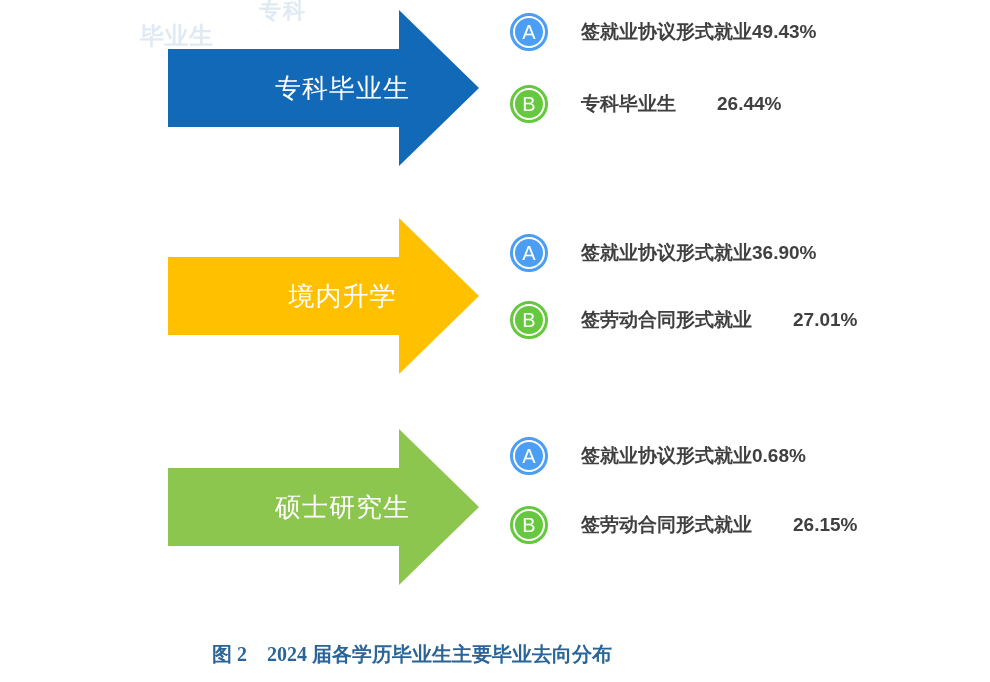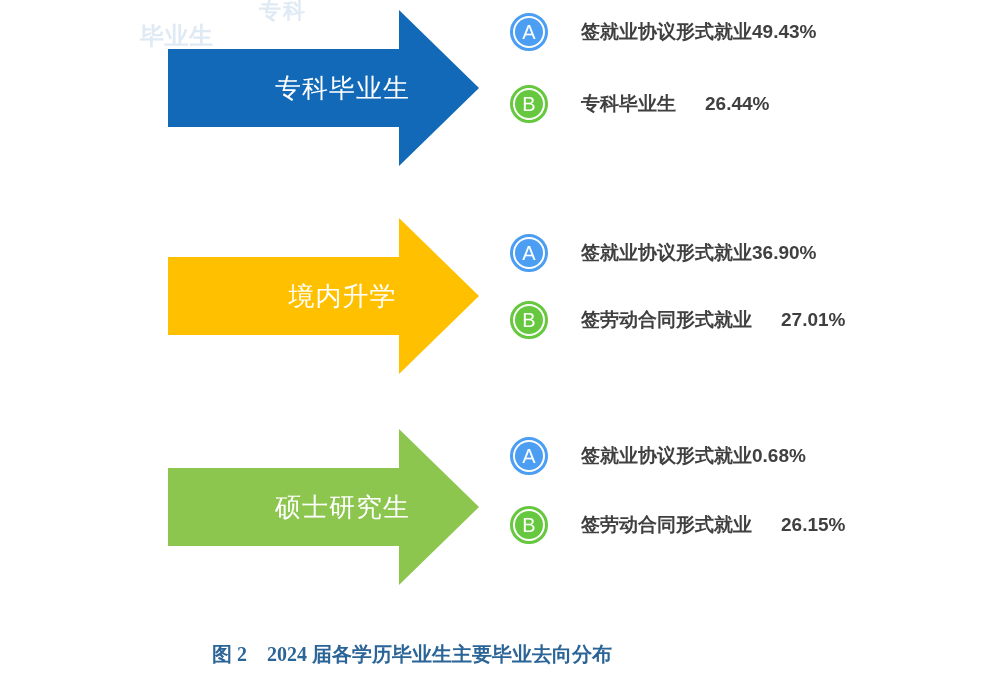--- a/index.html
+++ b/index.html
@@ -51,21 +51,21 @@
     width:28px;height:28px;border-radius:50%;background:#999;
     display:flex;align-items:center;justify-content:center;
     color:#ffffff;font-size:20px;font-weight:400;
     font-family:"Liberation Sans","DejaVu Sans",sans-serif;
   }
   .ab-text{
     margin-left:33px;display:flex;align-items:baseline;white-space:nowrap;
     font-size:19px;font-weight:700;color:#404040;
   }
   .gap-narrow .ab-value{}
-  .gap-wide   .ab-value{margin-left:29px;}
+  .gap-wide   .ab-value{margin-left:41px;}
 
   
   .caption{
     position:absolute;left:0;top:641px;width:802px;padding-left:22px;
     box-sizing:border-box;text-align:center;
     font-family:"Liberation Serif","DejaVu Serif",serif;
     font-size:20px;font-weight:700;white-space:pre;color:#2b6496;
   }
 </style>
 </head>

